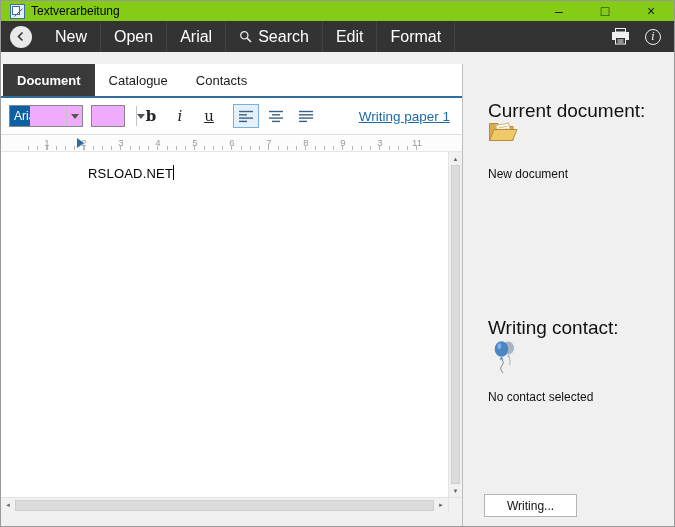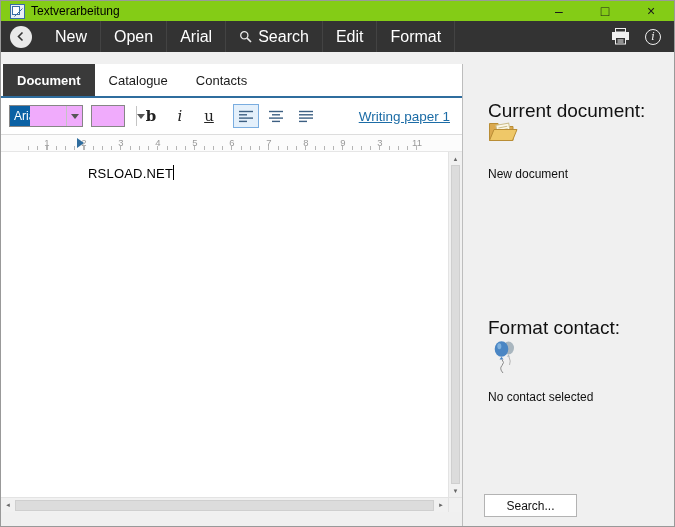--- a/index.html
+++ b/index.html
@@ -236,30 +236,30 @@
           <path d="M1.5 5.5 h8.5 l2.5 3 h12.5 v14 h-23.5 z" fill="#dba94e" stroke="#b98d35"></path>
           <g transform="rotate(-10 16 13)">
             <rect x="9" y="6" width="13" height="15" fill="#fcf8e6" stroke="#cbbd8d"></rect>
             <path d="M11 9 h9 M11 11.5 h9 M11 14 h9" stroke="#cbbd8d" fill="none"></path>
           </g>
           <path d="M1.5 22.5 L6 11.5 h23 L24.5 22.5 z" fill="#efc868" stroke="#b98d35"></path>
         </svg>
       </div>
       <div class="sb-text" style="top:103px">New document</div>
 
-      <div class="sb-label" style="top:253px">Format contact:</div>
+      <div class="sb-label" style="top:253px">Writing contact:</div>
       <div class="sb-icon" style="top:276px; left:30px">
         <svg width="24" height="34" viewBox="0 0 24 34">
           <ellipse cx="15.5" cy="8" rx="5.5" ry="6.5" fill="#a9b6bf"></ellipse>
           <path d="M15.5 14.5 l1.5 2.2 h-3 z" fill="#a9b6bf"></path>
           <path d="M16 17 q2.2 4 0.5 8" fill="none" stroke="#b5b5b5"></path>
           <ellipse cx="8.5" cy="9" rx="6.8" ry="7.8" fill="#4a86c4"></ellipse>
           <ellipse cx="6.3" cy="6.3" rx="2" ry="3" fill="#7fb1de"></ellipse>
           <path d="M8.5 16.8 l2 2.6 h-4 z" fill="#4a86c4"></path>
           <path d="M9 19.5 q3 3 0 6 t1 7.5" fill="none" stroke="#8a8a8a"></path>
         </svg>
       </div>
       <div class="sb-text" style="top:326px">No contact selected</div>
 
-      <button class="sb-search">Search...</button>
+      <button class="sb-search">Writing...</button>
     </div>
   </div>
 </div>
 
 </body></html>

